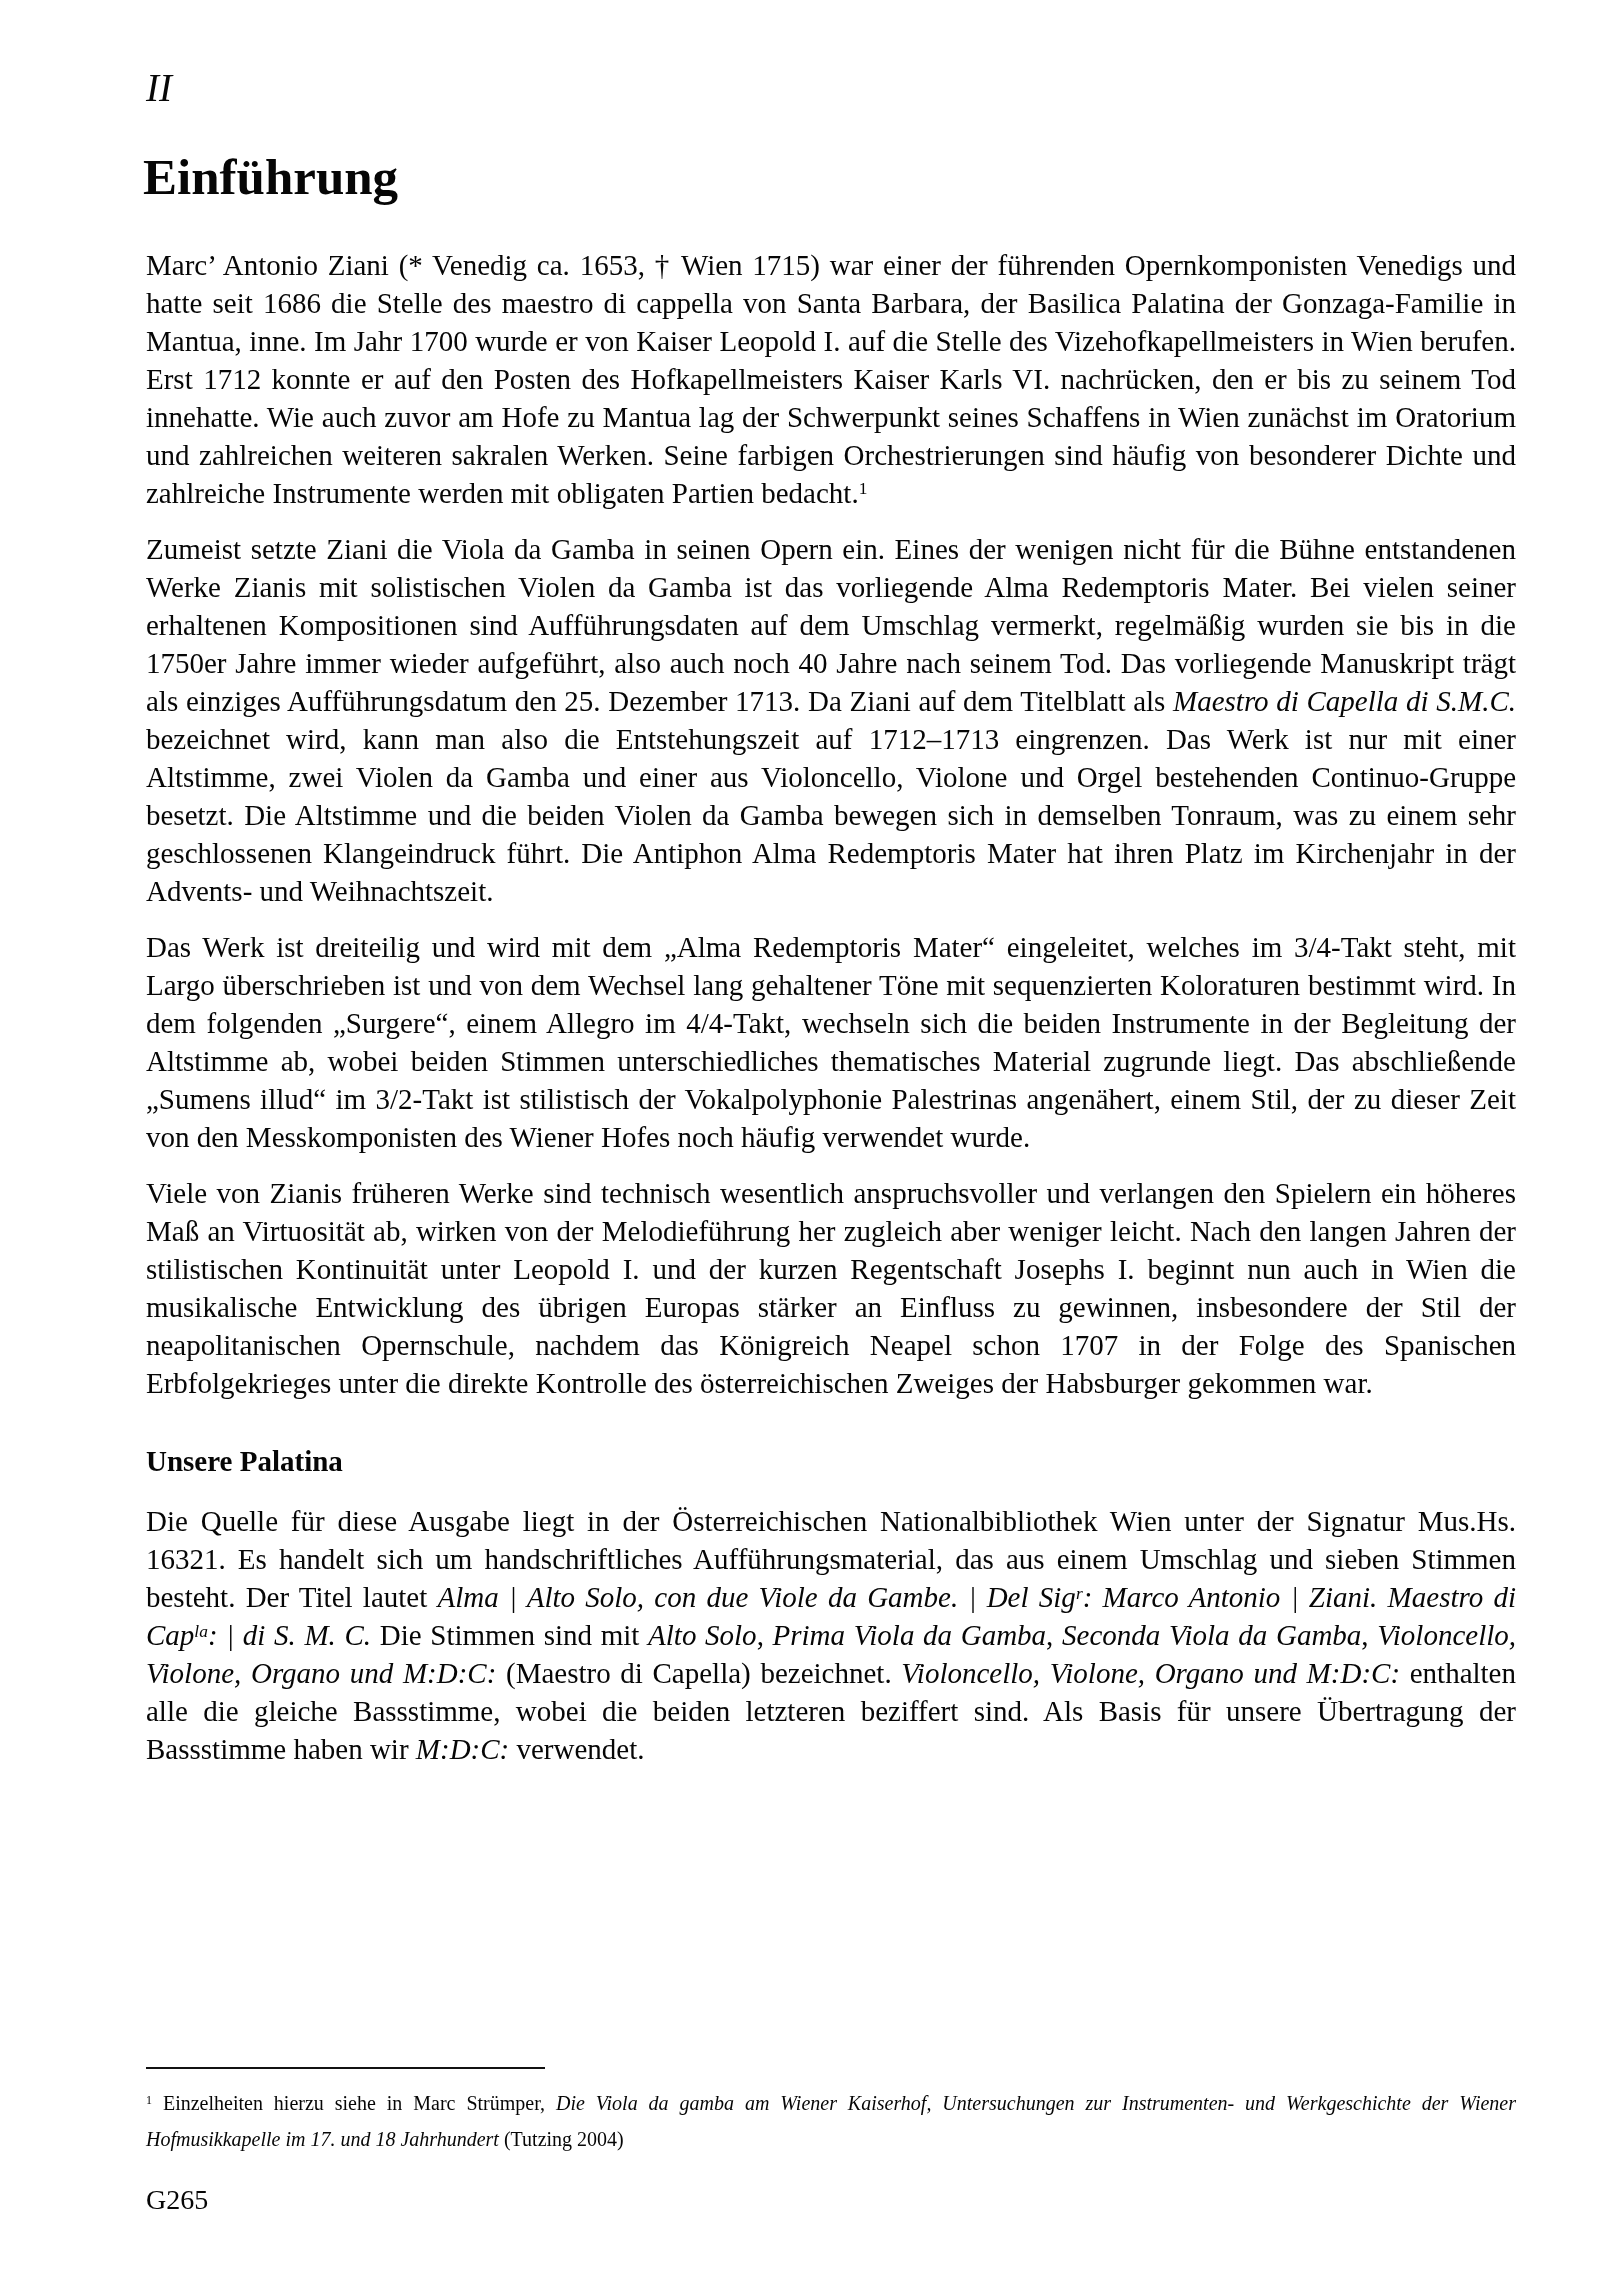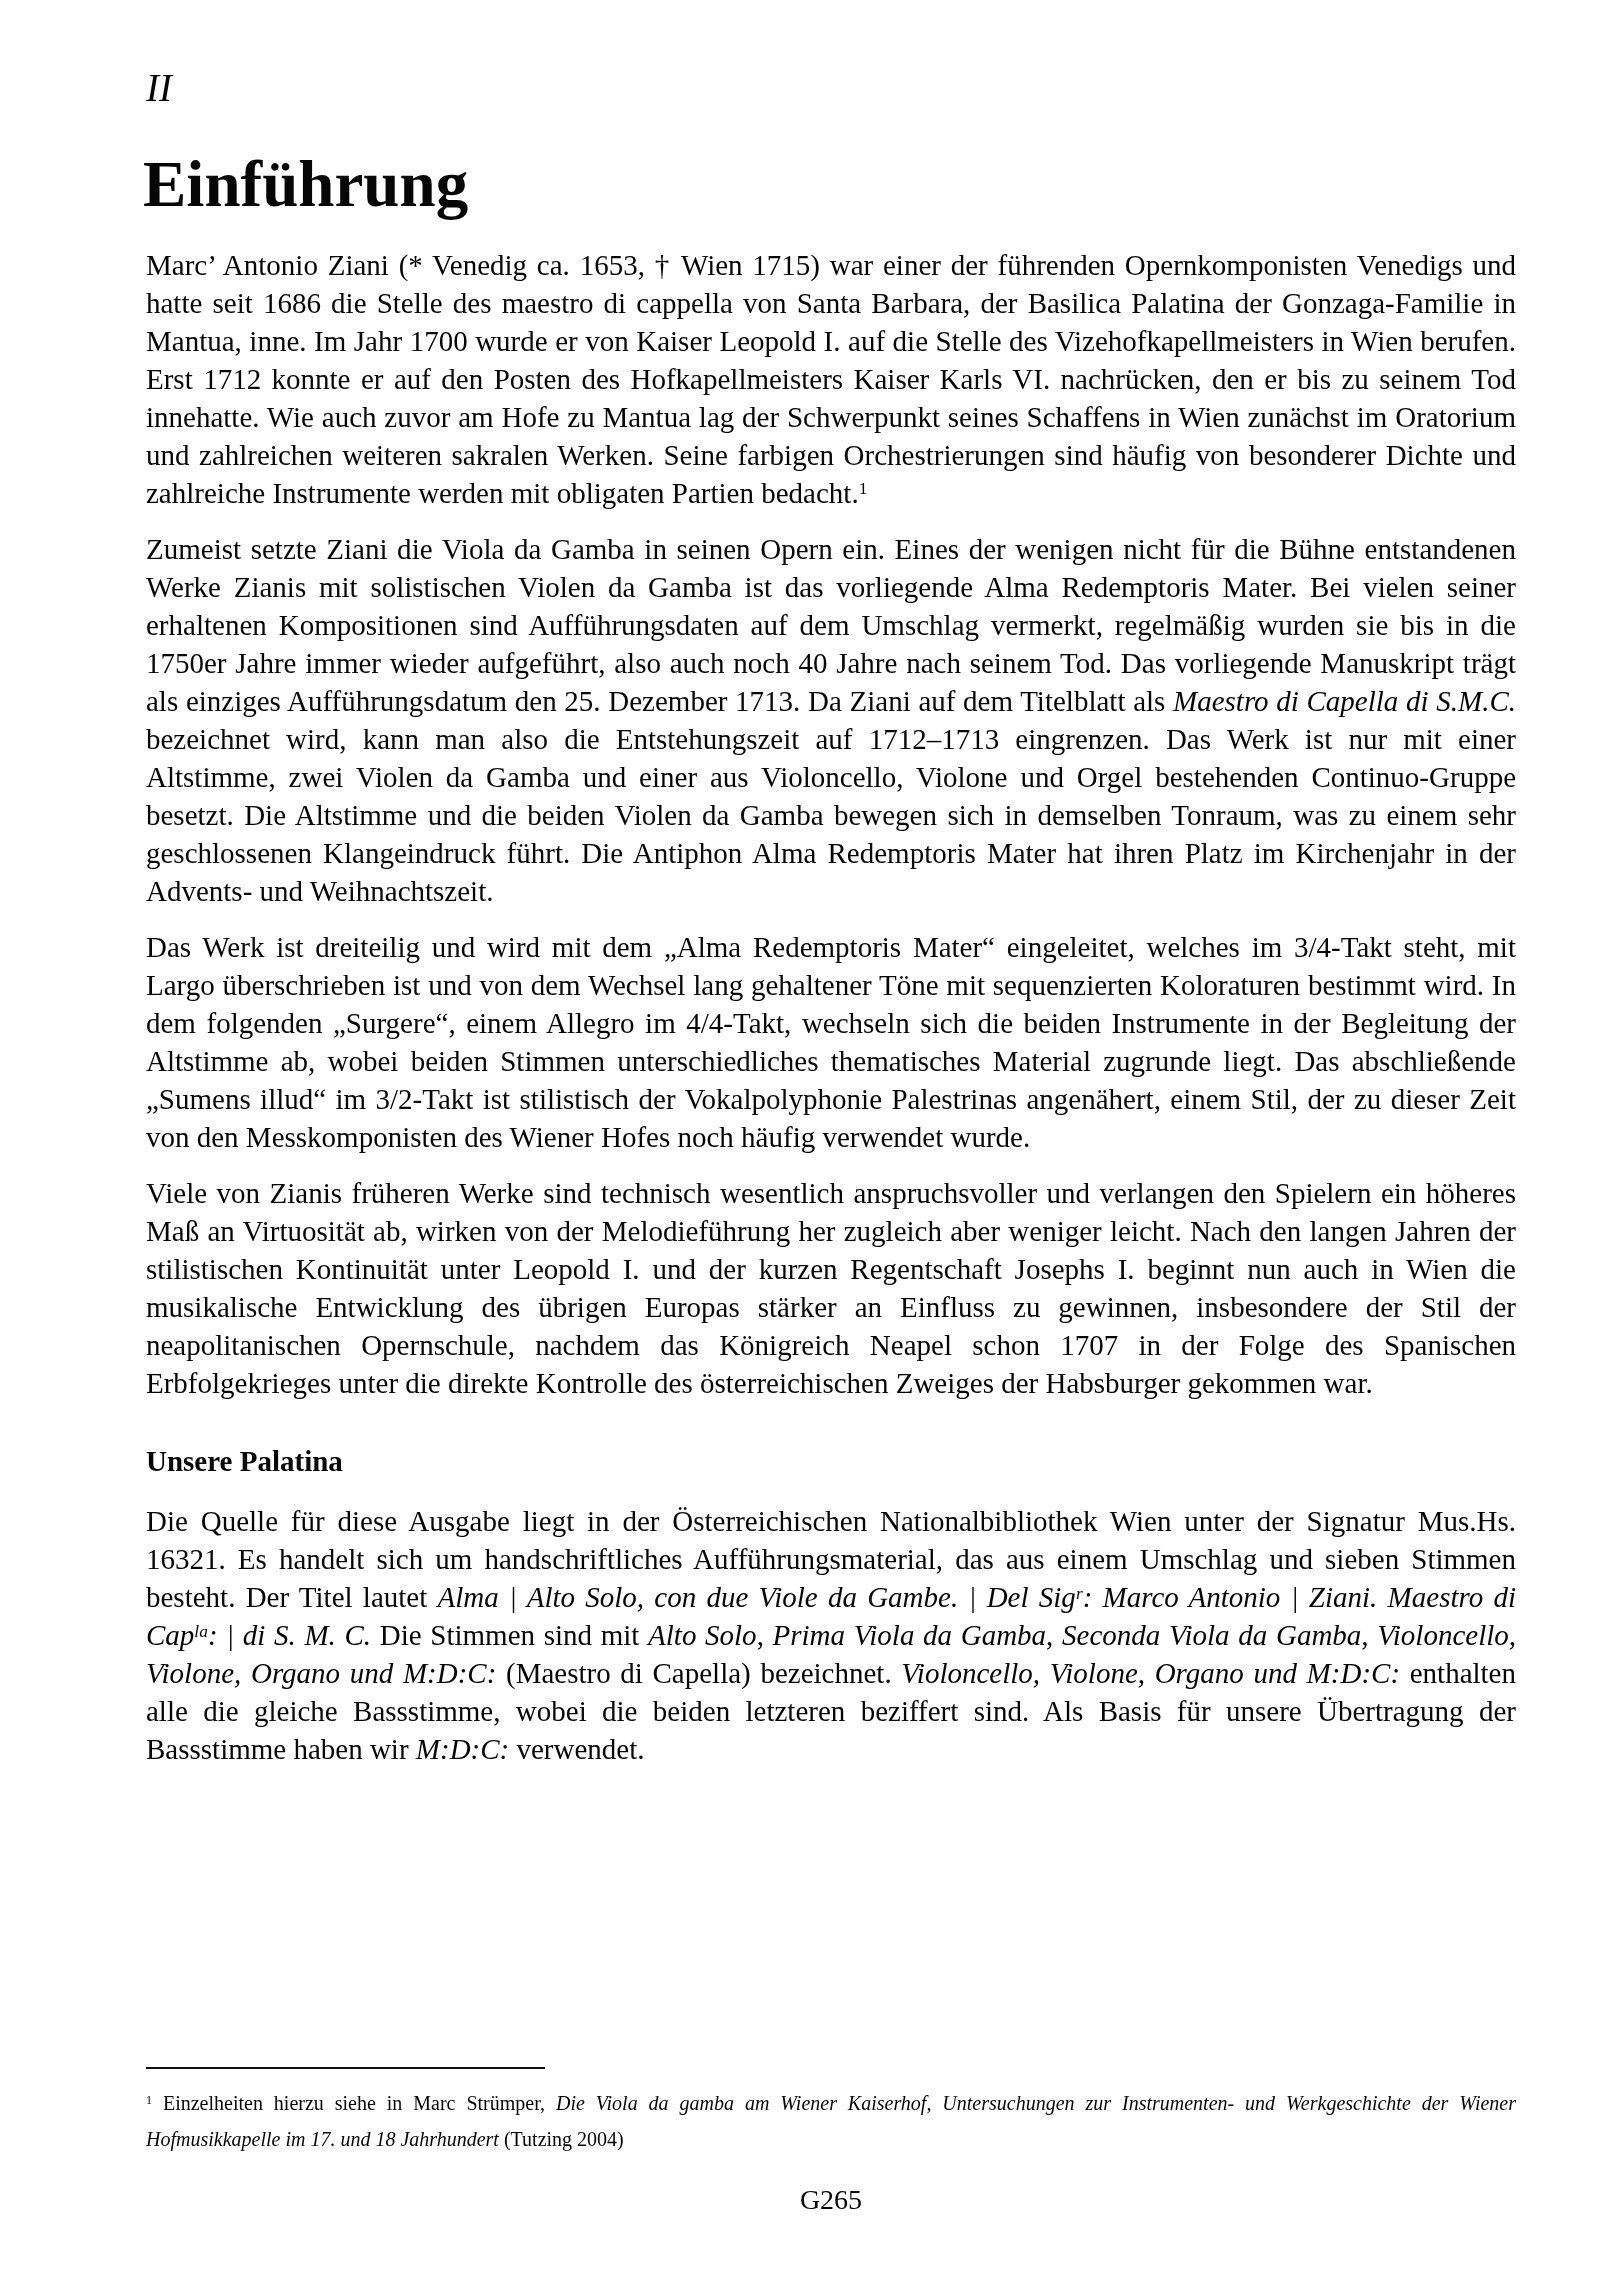--- a/index.html
+++ b/index.html
@@ -21,21 +21,21 @@
     top: 68px;
     font-size: 39px;
     font-style: italic;
     line-height: 1;
   }
   .title {
     position: absolute;
     left: 143px;
     top: 152px;
     margin: 0;
-    font-size: 65px;
+    font-size: 51px;
     font-weight: bold;
     line-height: 1;
     letter-spacing: 0px;
   }
   .content {
     position: absolute;
     left: 146px;
     top: 246px;
     width: 1370px;
     font-size: 29px;
@@ -84,21 +84,21 @@
     margin: 0;
     font-size: 20px;
     line-height: 36px;
     text-align: justify;
   }
   .footer {
     position: absolute;
     left: 146px;
     top: 2183px;
     width: 1370px;
-    text-align: center;
+    text-align: left;
     font-size: 28px;
     line-height: 1.2;
   }
 </style>
 </head>
 <body>
 
 <div class="pagenum">II</div>
 
 <h1 class="title">Einführung</h1>

